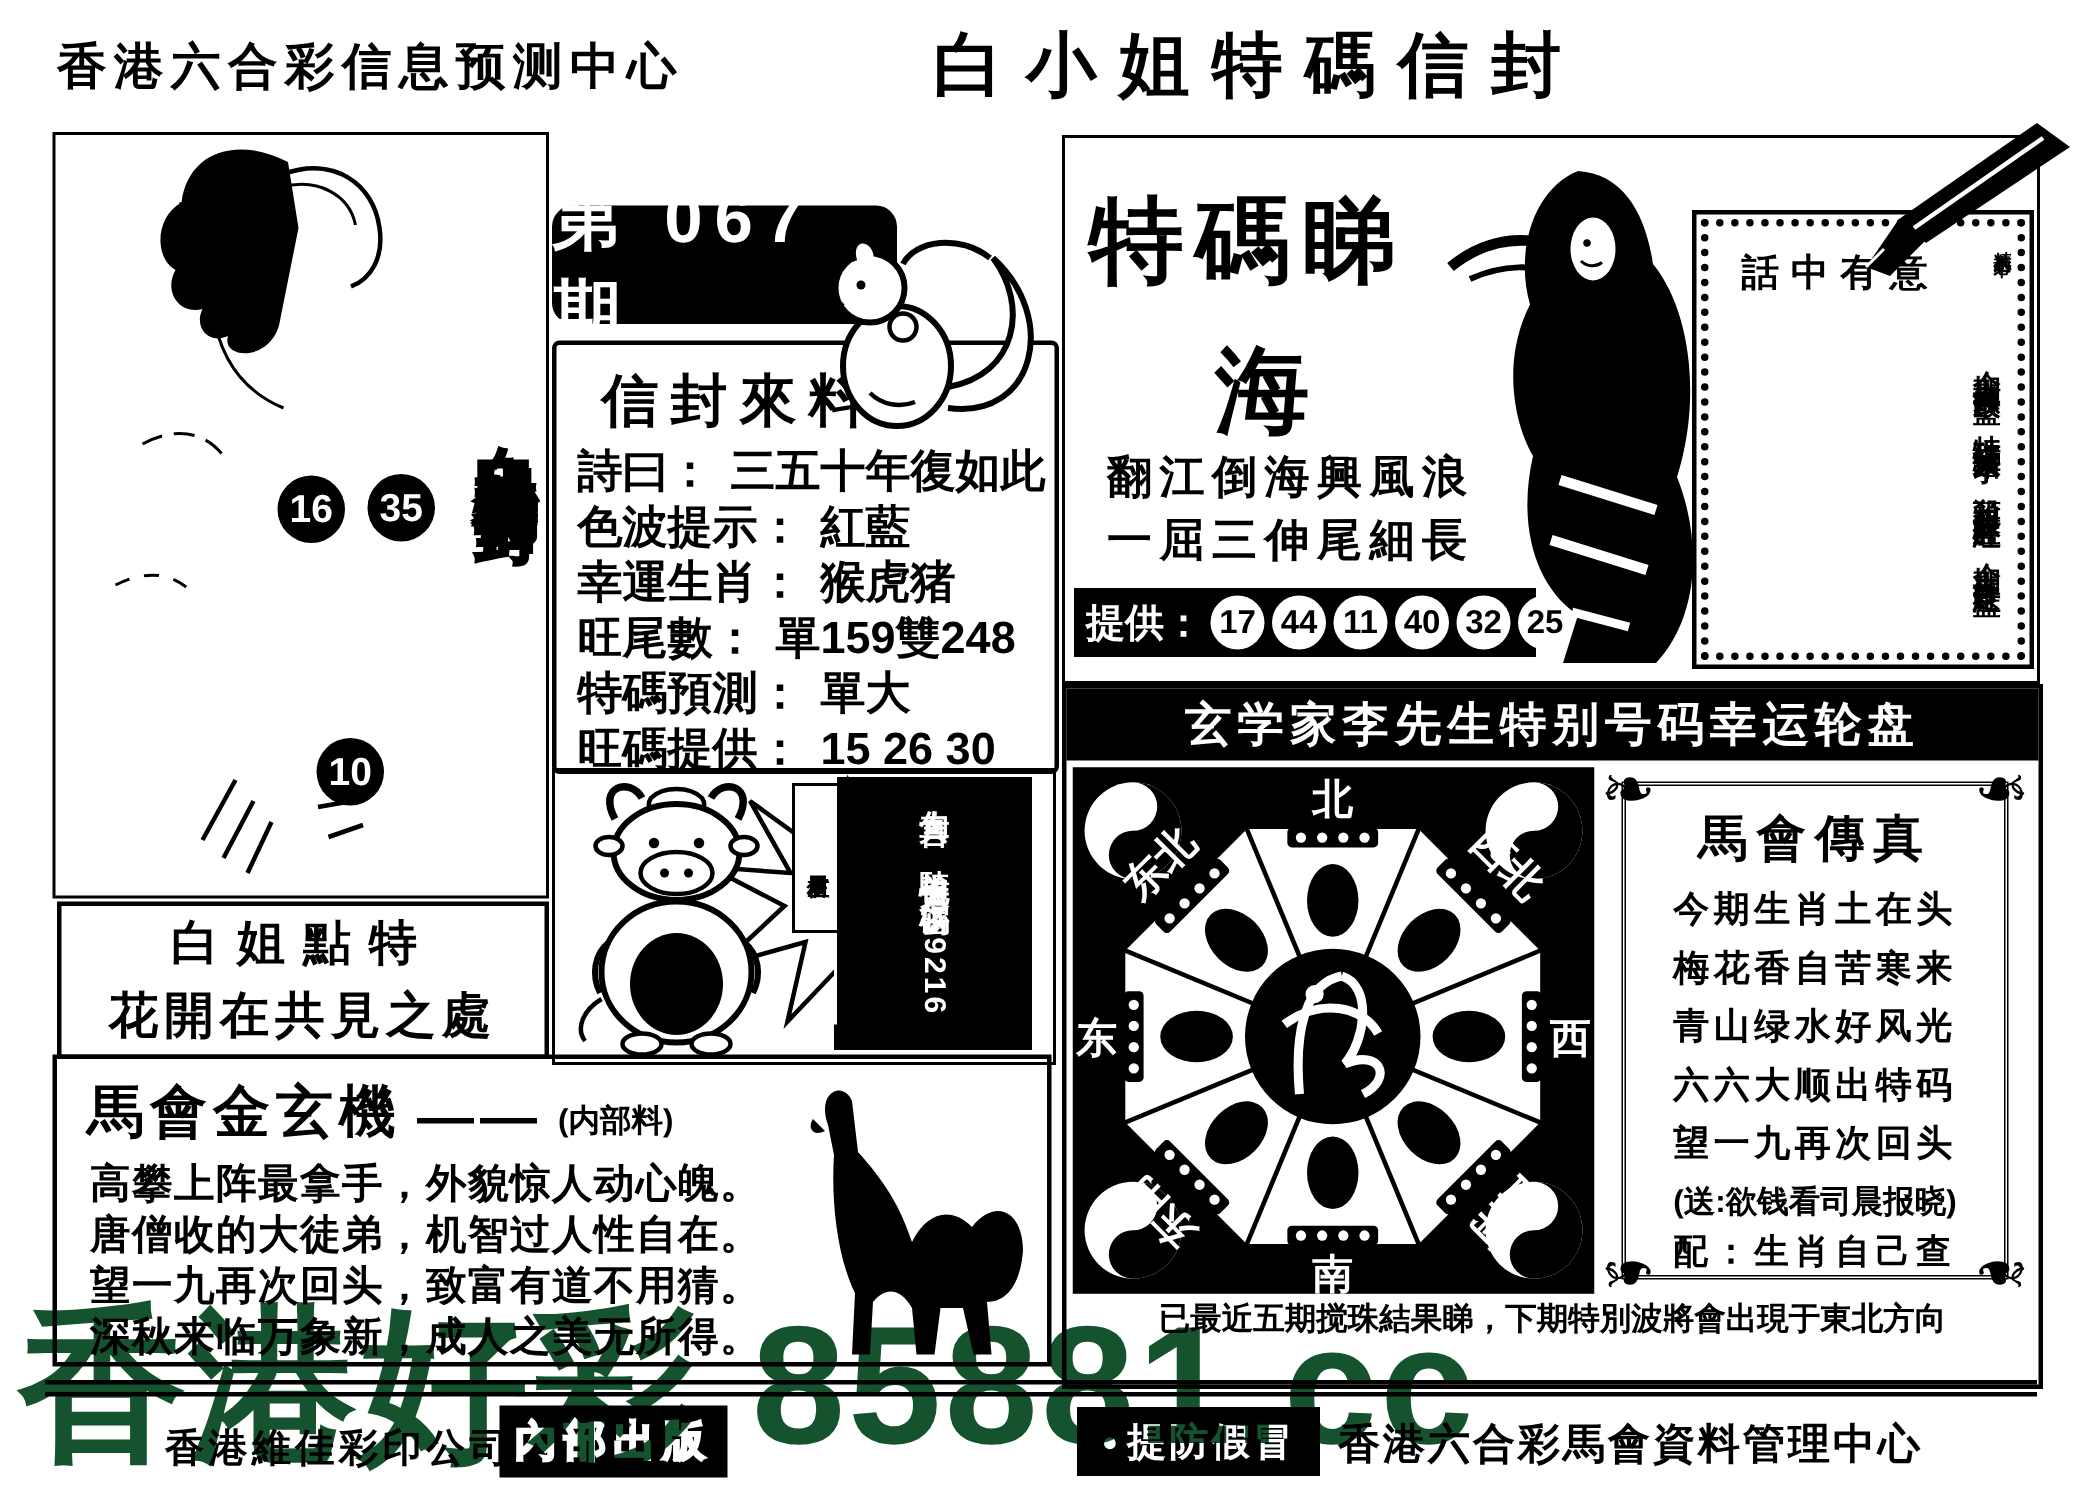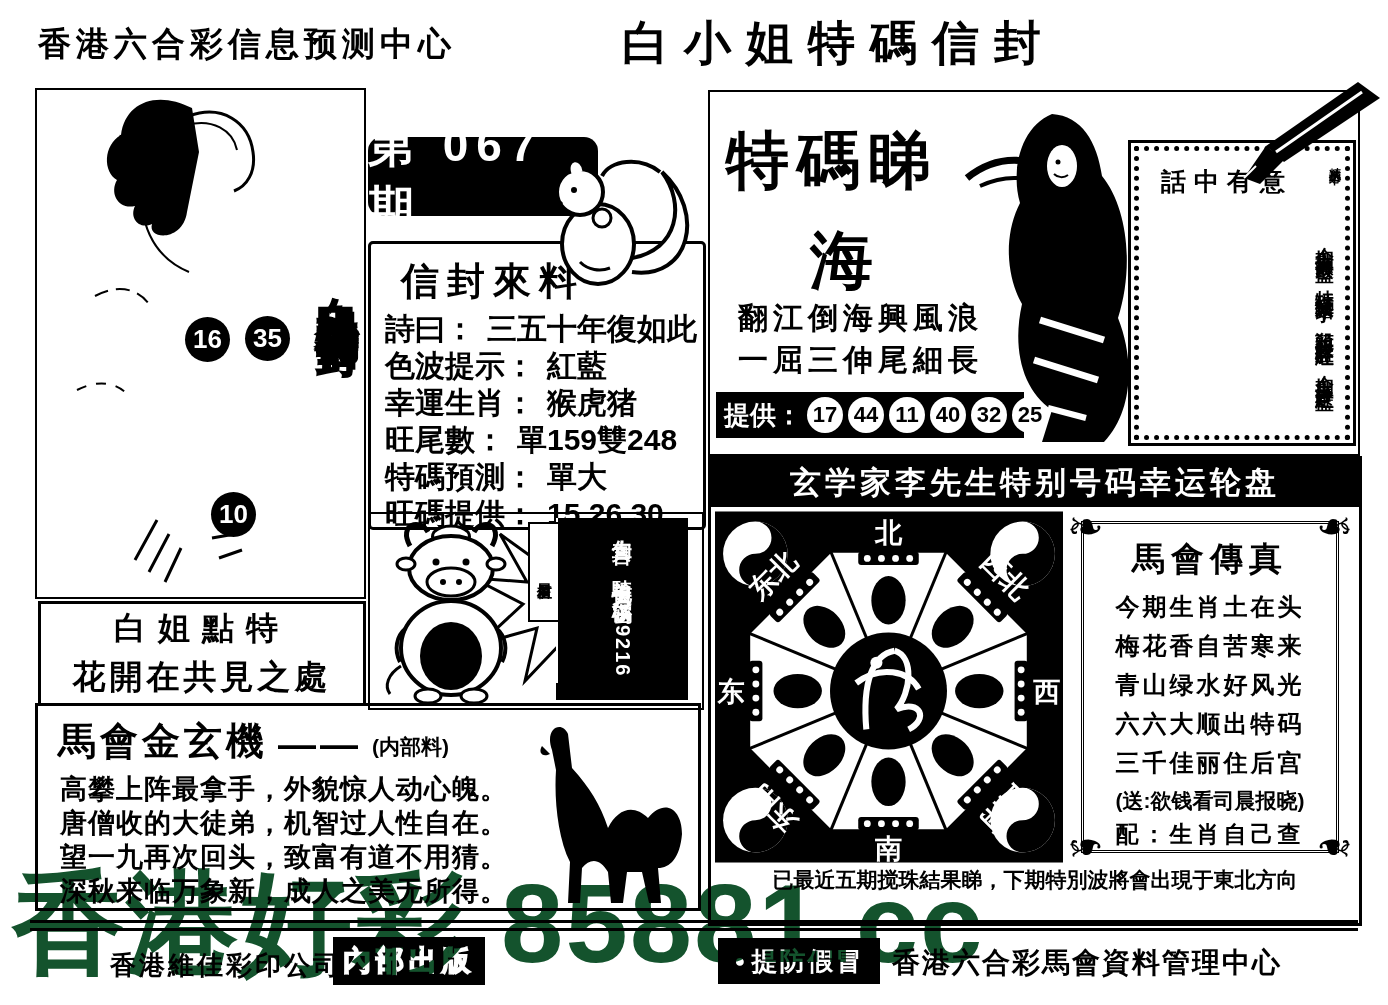--- a/index.html
+++ b/index.html
@@ -24,21 +24,21 @@
   
   .jxj-box{left:35px;top:703px;width:660px;height:202px;border:3px solid #000;}
   .jxj-title-row{position:absolute;left:20px;top:10px;display:flex;align-items:flex-end;gap:10px;}
   .jxj-title{font-size:38px;font-weight:bold;letter-spacing:4px;}
   .jxj-sub{font-size:21px;font-weight:bold;padding-bottom:6px;}
   .jxj-lines{position:absolute;left:22px;top:66px;font-size:27px;font-weight:600;line-height:34px;letter-spacing:1px;}
   
   .issue-badge{left:368px;top:137px;width:230px;height:79px;background:#000;border-radius:14px;
                color:#fff;font-size:46px;font-weight:bold;letter-spacing:8px;
                display:flex;align-items:center;justify-content:center;}
-  .lailiao-box{left:368px;top:241px;width:332px;height:283px;border:3px solid #000;border-radius:5px;}
+  .lailiao-box{left:368px;top:227px;width:332px;height:283px;border:3px solid #000;border-radius:5px;}
   .lailiao-title{position:absolute;left:30px;top:12px;font-size:38px;font-weight:900;letter-spacing:8px;}
   .lailiao-rows{position:absolute;left:14px;top:66px;font-size:30px;font-weight:bold;line-height:37px;white-space:nowrap;}
   .lailiao-rows .val{margin-left:12px;}
   
   .ox-box{left:368px;top:512px;width:332px;height:194px;border:2px solid #000;}
   .duty-box{position:absolute;left:158px;top:8px;width:28px;height:96px;border:2px solid #000;
             writing-mode:vertical-rl;text-orientation:upright;font-size:15px;font-weight:bold;
             display:flex;align-items:center;justify-content:center;background:#fff;z-index:3;}
   .code-box{position:absolute;left:186px;top:4px;width:132px;height:182px;background:#000;
             writing-mode:vertical-rl;display:flex;z-index:2;}
@@ -386,21 +386,21 @@
       <span class="cz-corner" style="left:-2px;top:-6px;">❧</span>
       <span class="cz-corner" style="right:-2px;top:-6px;transform:scaleX(-1);">❧</span>
       <span class="cz-corner" style="left:-2px;bottom:-6px;transform:scaleY(-1);">❧</span>
       <span class="cz-corner" style="right:-2px;bottom:-6px;transform:scale(-1,-1);">❧</span>
       <div class="cz-title">馬會傳真</div>
       <div class="cz-lines">
         <div>今期生肖土在头</div>
         <div>梅花香自苦寒来</div>
         <div>青山绿水好风光</div>
         <div>六六大顺出特码</div>
-        <div>三千佳丽住后宫</div>
+        <div>望一九再次回头</div>
       </div>
       <div class="cz-bonus">(送:欲钱看司晨报晓)</div>
       <div class="cz-match">配：生肖自己查</div>
     </div>
 
     <div class="wheel-foot">
       <div>已最近五期搅珠結果睇，下期特別波將會出現于東北方向</div>
     </div>
   </div>
 

